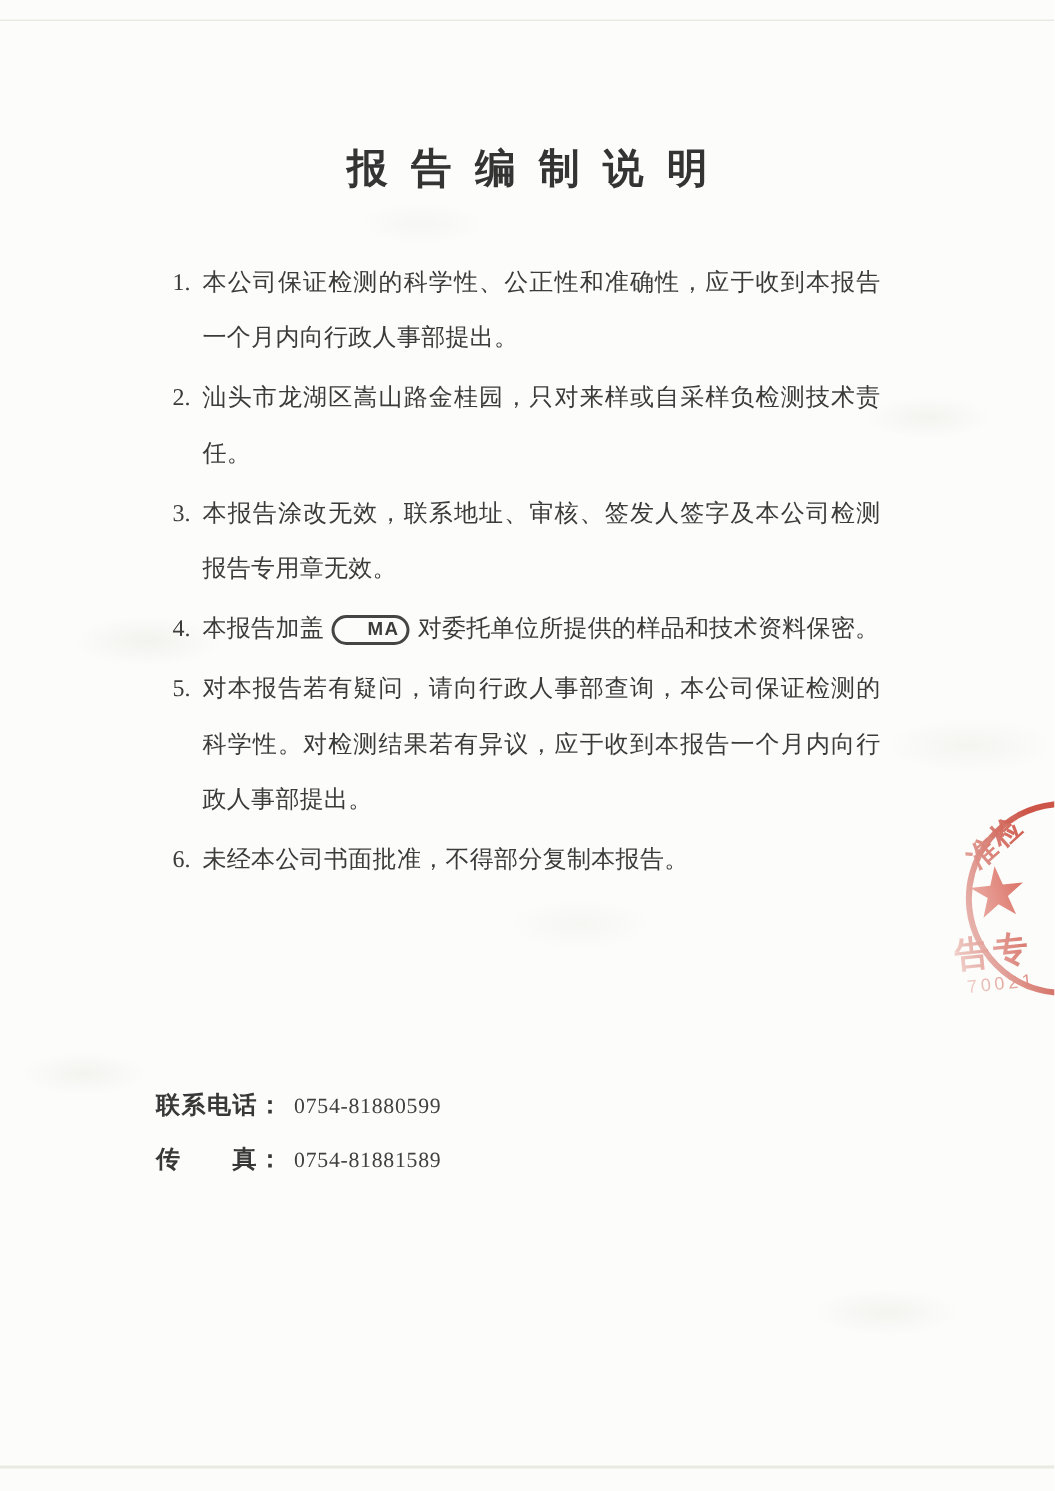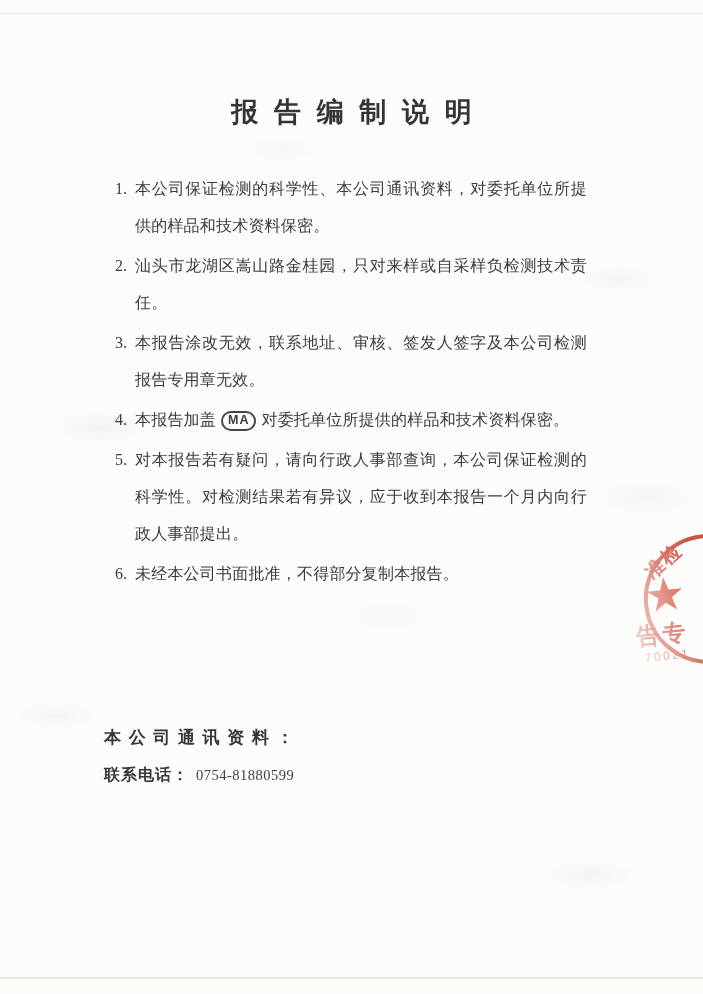--- a/index.html
+++ b/index.html
@@ -71,21 +71,21 @@
   }
   .items .txt {
     width: 452px;
     text-align: justify;
     letter-spacing: 0.2px;
   }
   .cma-badge {
     display: inline-block;
     border: 2px solid #454545;
     border-radius: 10px;
-    padding: 0 5px 1px 5px;
+    padding: 0 5px 1px 22px;
     margin: 0 5px;
     font-family: "Liberation Sans", sans-serif;
     font-weight: bold;
     font-size: 12.5px;
     line-height: 15px;
     letter-spacing: 1px;
     color: #3c3c3c;
     vertical-align: 1px;
   }
   .contact {
@@ -176,21 +176,21 @@
 
 <div class="scan">
 
   <div class="edge-line-top"></div>
 
   <h1 class="doc-title">报告编制说明</h1>
 
   <ol class="items">
     <li>
       <span class="num">1.</span>
-      <span class="txt">本公司保证检测的科学性、本公司通讯资料，对委托单位所提供的样品和技术资料保密。</span>
+      <span class="txt">本公司保证检测的科学性、公正性和准确性，应于收到本报告一个月内向行政人事部提出。</span>
     </li>
     <li>
       <span class="num">2.</span>
       <span class="txt">汕头市龙湖区嵩山路金桂园，只对来样或自采样负检测技术责任。</span>
     </li>
     <li>
       <span class="num">3.</span>
       <span class="txt">本报告涂改无效，联系地址、审核、签发人签字及本公司检测报告专用章无效。</span>
     </li>
     <li>
@@ -209,21 +209,23 @@
 
   <div class="stamp">
     <div class="stamp-ring"></div>
     <div class="stamp-ring-text">准检</div>
     <div class="stamp-star">★</div>
     <div class="stamp-text">告专</div>
     <div class="stamp-number">70021</div>
   </div>
 
   <div class="contact">
-    <p class="contact-heading">本公司通讯资料：</p>
     <div class="c-row">
       <span class="c-label">联系电话：</span><span class="c-value">0754-81880599</span>
     </div>
+    <div class="c-row">
+      <span class="c-label">传　　真：</span><span class="c-value">0754-81881589</span>
+    </div>
   </div>
 
   <div class="edge-line-bottom"></div>
 
 </div>
 
 </body></html>

